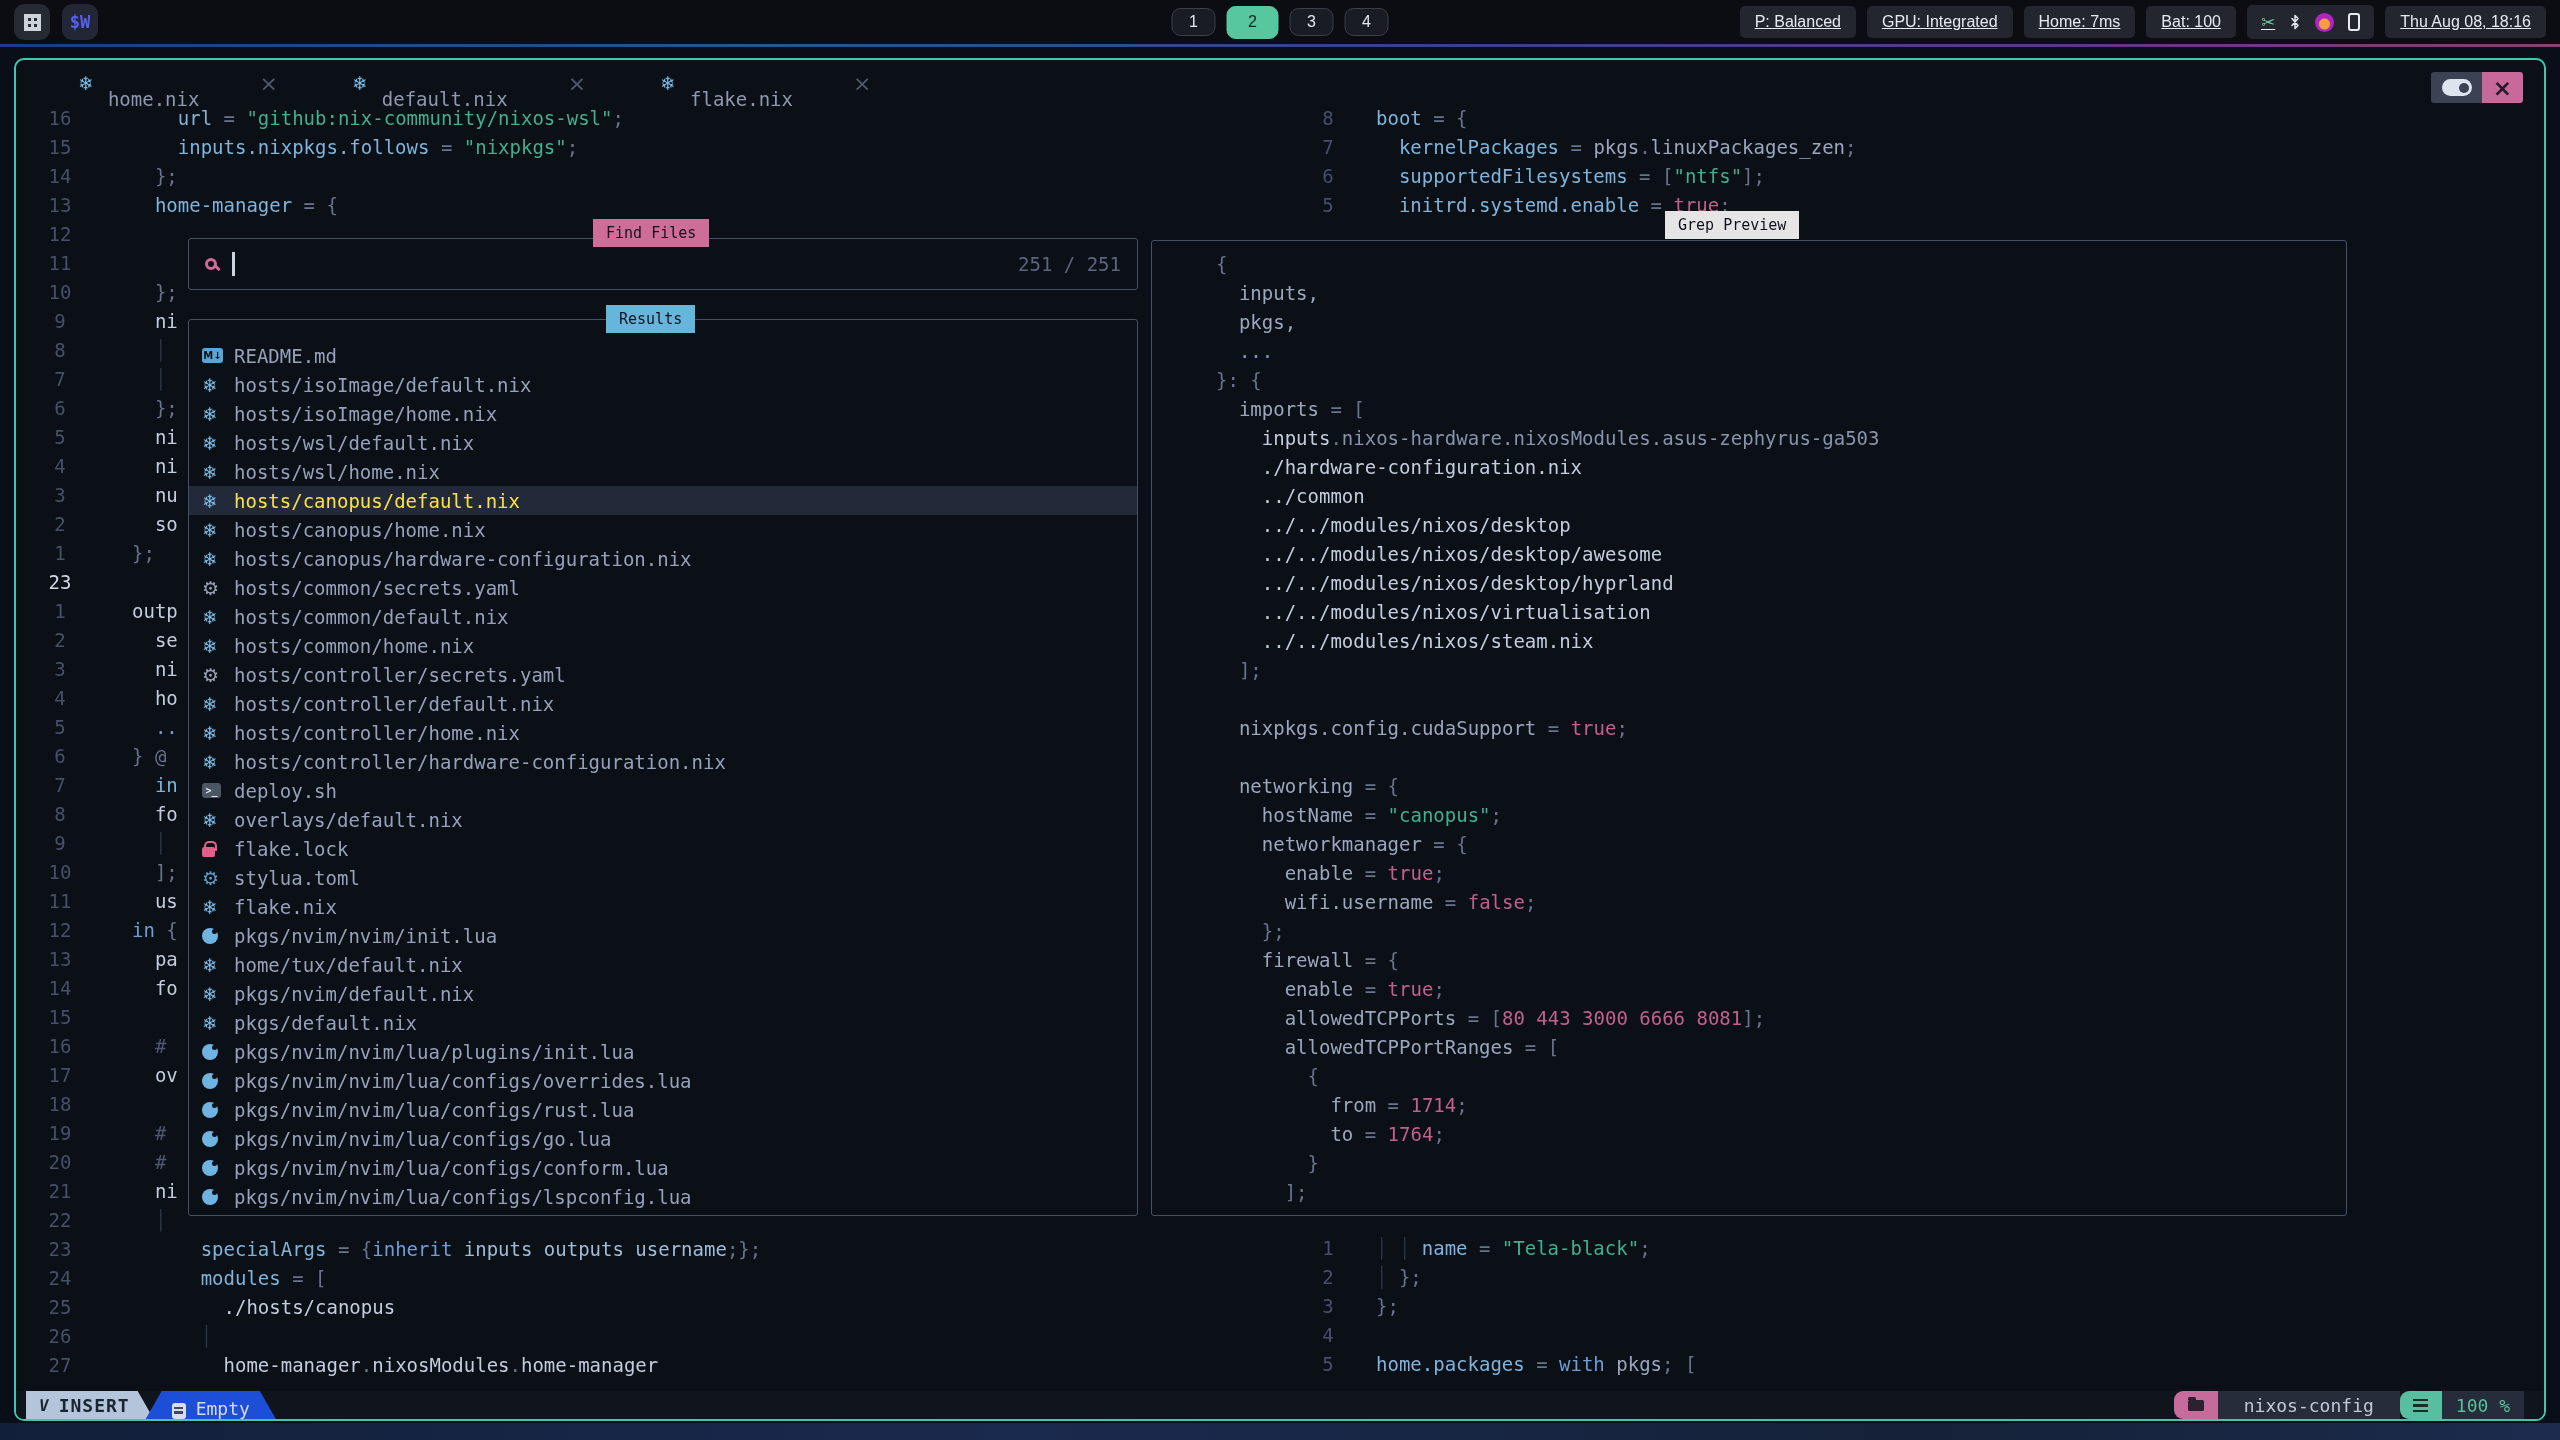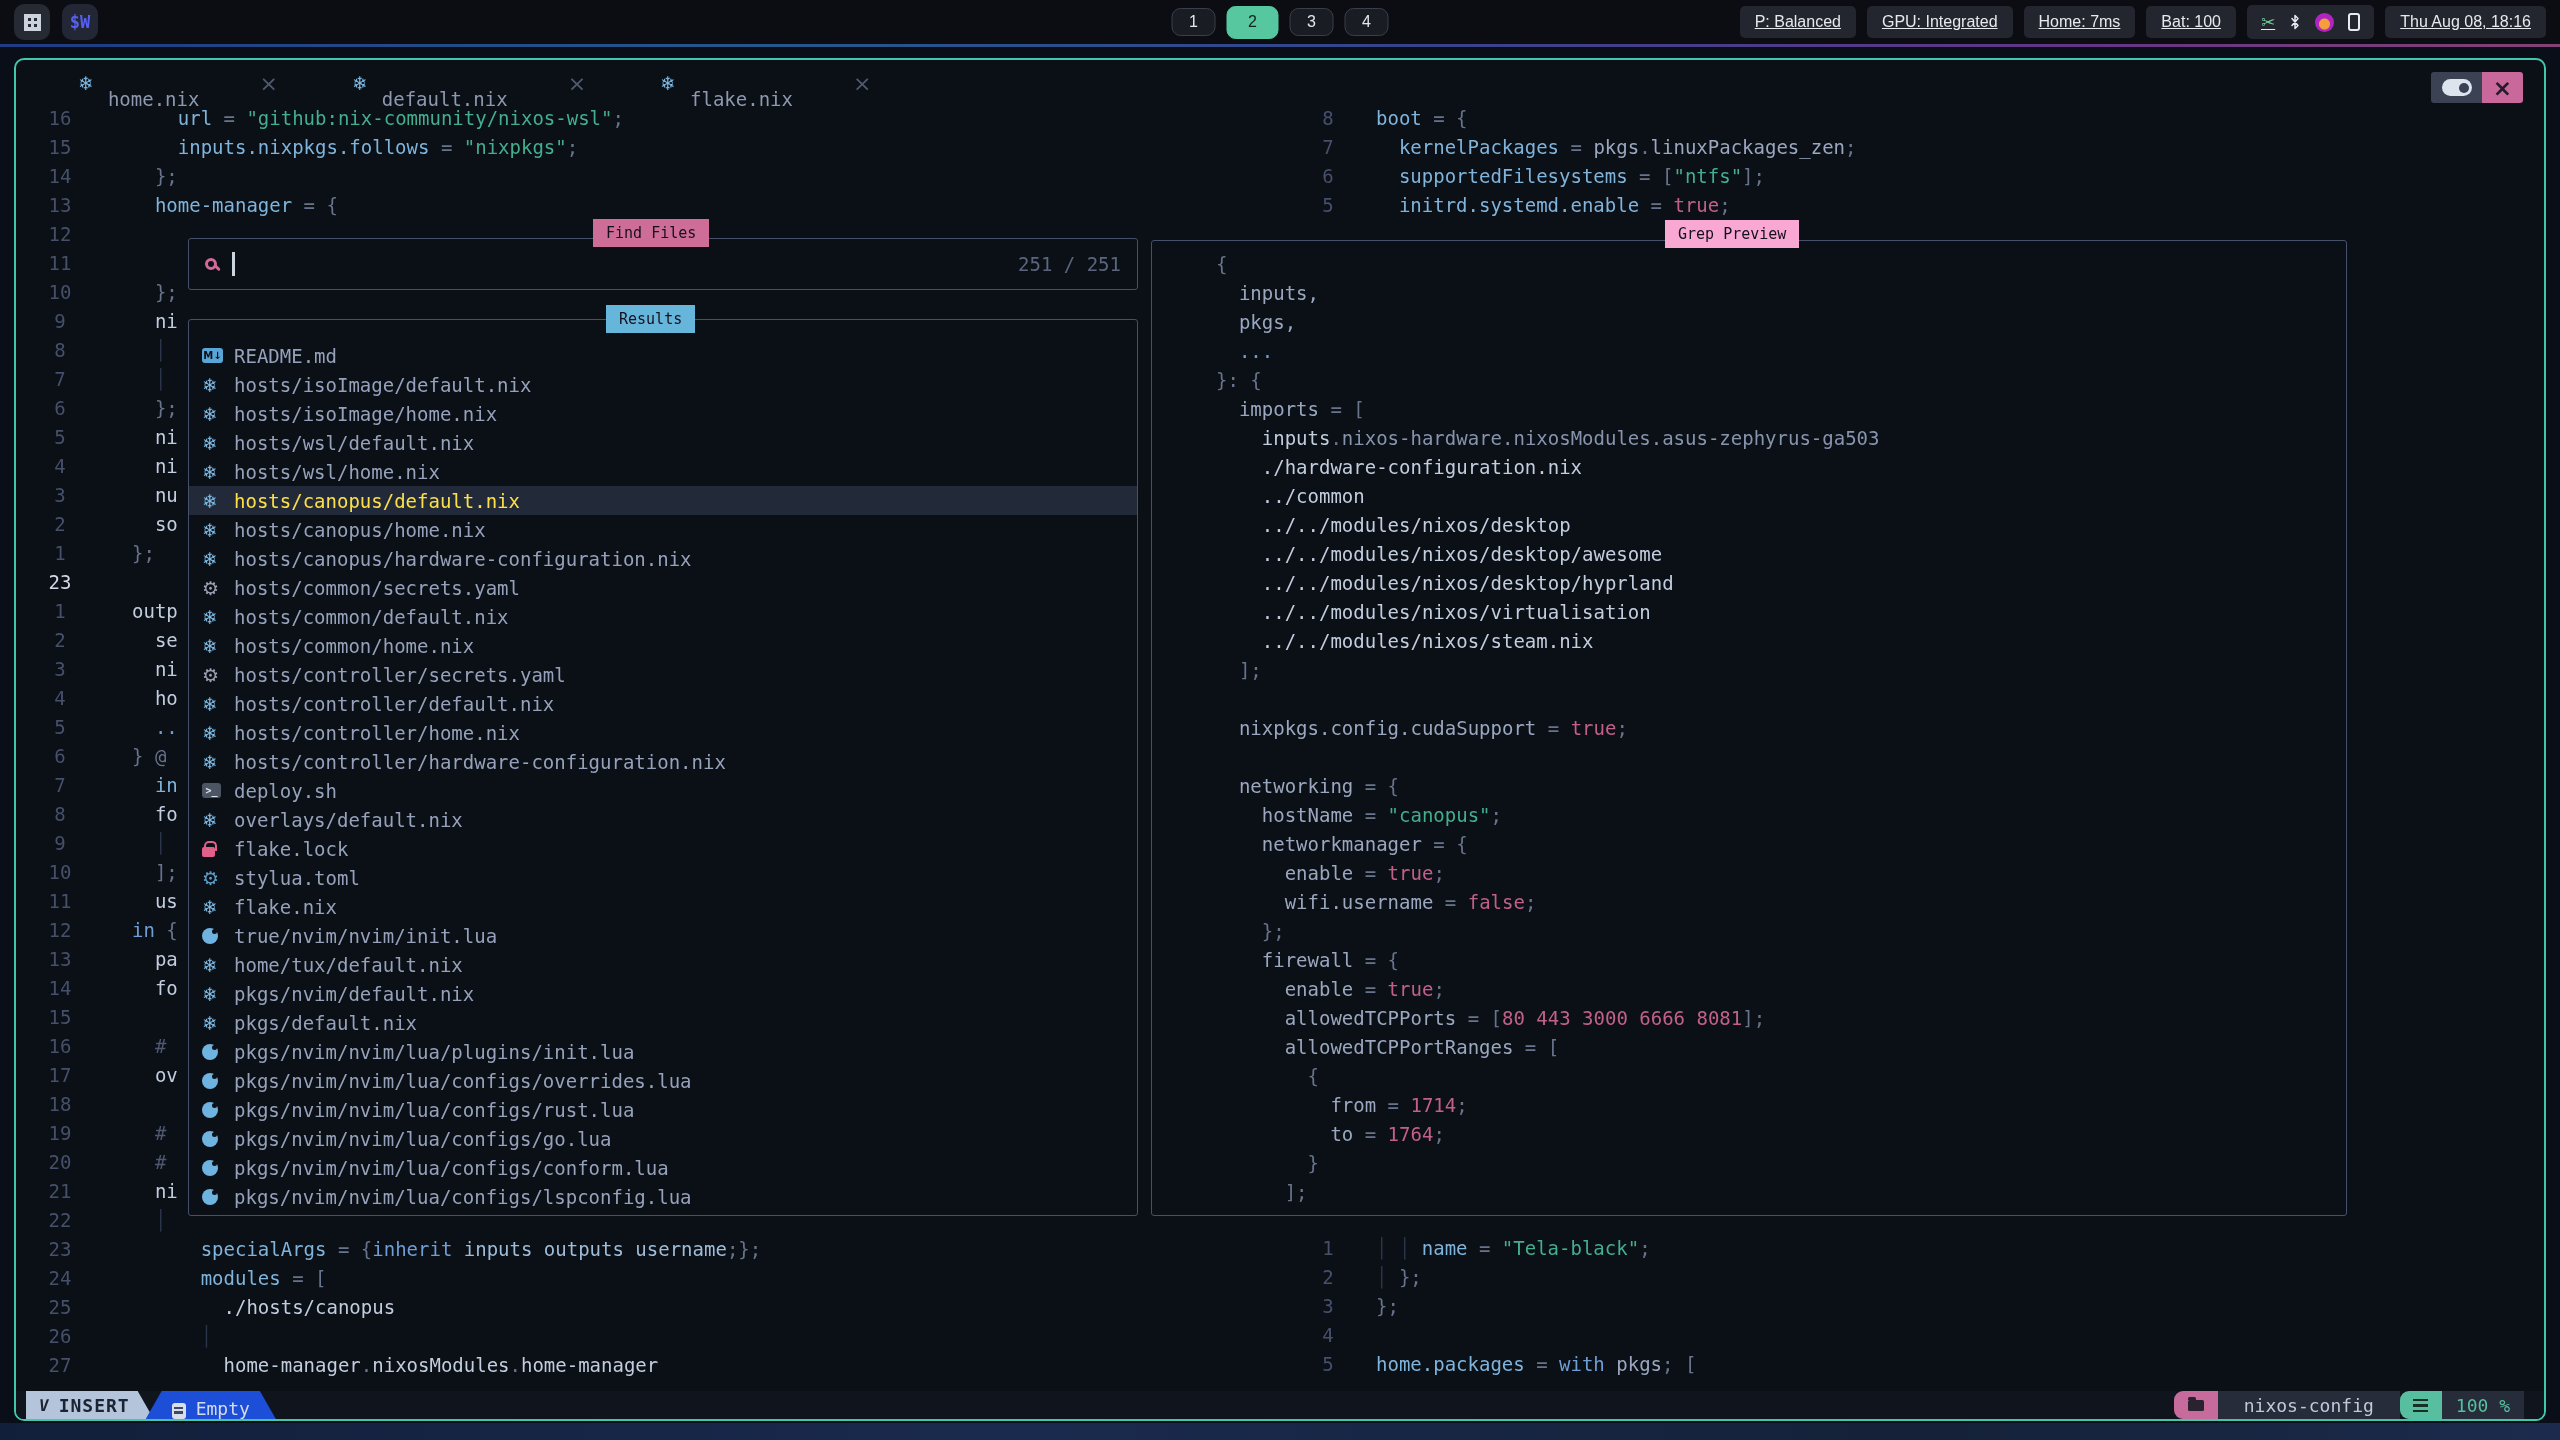--- a/index.html
+++ b/index.html
@@ -81,21 +81,21 @@
   .t-c { color:#4e586e; }
   .t-g { color:#2a3448; }
   .t-d { color:#8794ae; }
 
   
   .panel { background:#0b0f16; border:1.5px solid #46506a; border-radius:3px; position:absolute; z-index:3; }
   .badge { position:absolute; z-index:4; height:28px; line-height:28px; padding:0 13px;
            font-size:15px; color:#14101c; }
   .badge-find { left:577px; top:159px; background:#cf6d99; }
   .badge-results { left:590px; top:245px; background:#66b6dc; }
-  .badge-grep { left:1649px; top:160px; background:#f9a8d4; }
+  .badge-grep { left:1649px; top:151px; background:#e5e5e5; }
 
   .finder-input { left:172px; top:178px; width:950px; height:52px; display:flex; align-items:center; padding:0 16px; }
   .mag { width:12px; height:12px; border:3px solid #d06a98; border-radius:50%; position:relative; flex:none; }
   .mag::after { content:""; position:absolute; width:8px; height:3px; background:#d06a98; border-radius:2px;
                 right:-7px; bottom:-2px; transform:rotate(45deg); }
   .caret { width:2.5px; height:24px; background:#ccd4e0; margin-left:15px; }
   .counter { margin-left:auto; color:#5b667e; font-size:19px; }
 
   .results-box { left:172px; top:259px; width:950px; height:897px; }
   .rows { position:absolute; left:0; top:21px; right:0; }
@@ -298,21 +298,21 @@
           <div class="frow"><span class="fi fi-nix"></span><span>hosts/common/home.nix</span></div>
           <div class="frow"><span class="fi fi-yaml"></span><span>hosts/controller/secrets.yaml</span></div>
           <div class="frow"><span class="fi fi-nix"></span><span>hosts/controller/default.nix</span></div>
           <div class="frow"><span class="fi fi-nix"></span><span>hosts/controller/home.nix</span></div>
           <div class="frow"><span class="fi fi-nix"></span><span>hosts/controller/hardware-configuration.nix</span></div>
           <div class="frow"><span class="fi fi-shell"></span><span>deploy.sh</span></div>
           <div class="frow"><span class="fi fi-nix"></span><span>overlays/default.nix</span></div>
           <div class="frow"><span class="fi fi-lock"></span><span>flake.lock</span></div>
           <div class="frow"><span class="fi fi-toml"></span><span>stylua.toml</span></div>
           <div class="frow"><span class="fi fi-nix"></span><span>flake.nix</span></div>
-          <div class="frow"><span class="fi fi-lua"></span><span>true/nvim/nvim/init.lua</span></div>
+          <div class="frow"><span class="fi fi-lua"></span><span>pkgs/nvim/nvim/init.lua</span></div>
           <div class="frow"><span class="fi fi-nix"></span><span>home/tux/default.nix</span></div>
           <div class="frow"><span class="fi fi-nix"></span><span>pkgs/nvim/default.nix</span></div>
           <div class="frow"><span class="fi fi-nix"></span><span>pkgs/default.nix</span></div>
           <div class="frow"><span class="fi fi-lua"></span><span>pkgs/nvim/nvim/lua/plugins/init.lua</span></div>
           <div class="frow"><span class="fi fi-lua"></span><span>pkgs/nvim/nvim/lua/configs/overrides.lua</span></div>
           <div class="frow"><span class="fi fi-lua"></span><span>pkgs/nvim/nvim/lua/configs/rust.lua</span></div>
           <div class="frow"><span class="fi fi-lua"></span><span>pkgs/nvim/nvim/lua/configs/go.lua</span></div>
           <div class="frow"><span class="fi fi-lua"></span><span>pkgs/nvim/nvim/lua/configs/conform.lua</span></div>
           <div class="frow"><span class="fi fi-lua"></span><span>pkgs/nvim/nvim/lua/configs/lspconfig.lua</span></div>
         </div>

